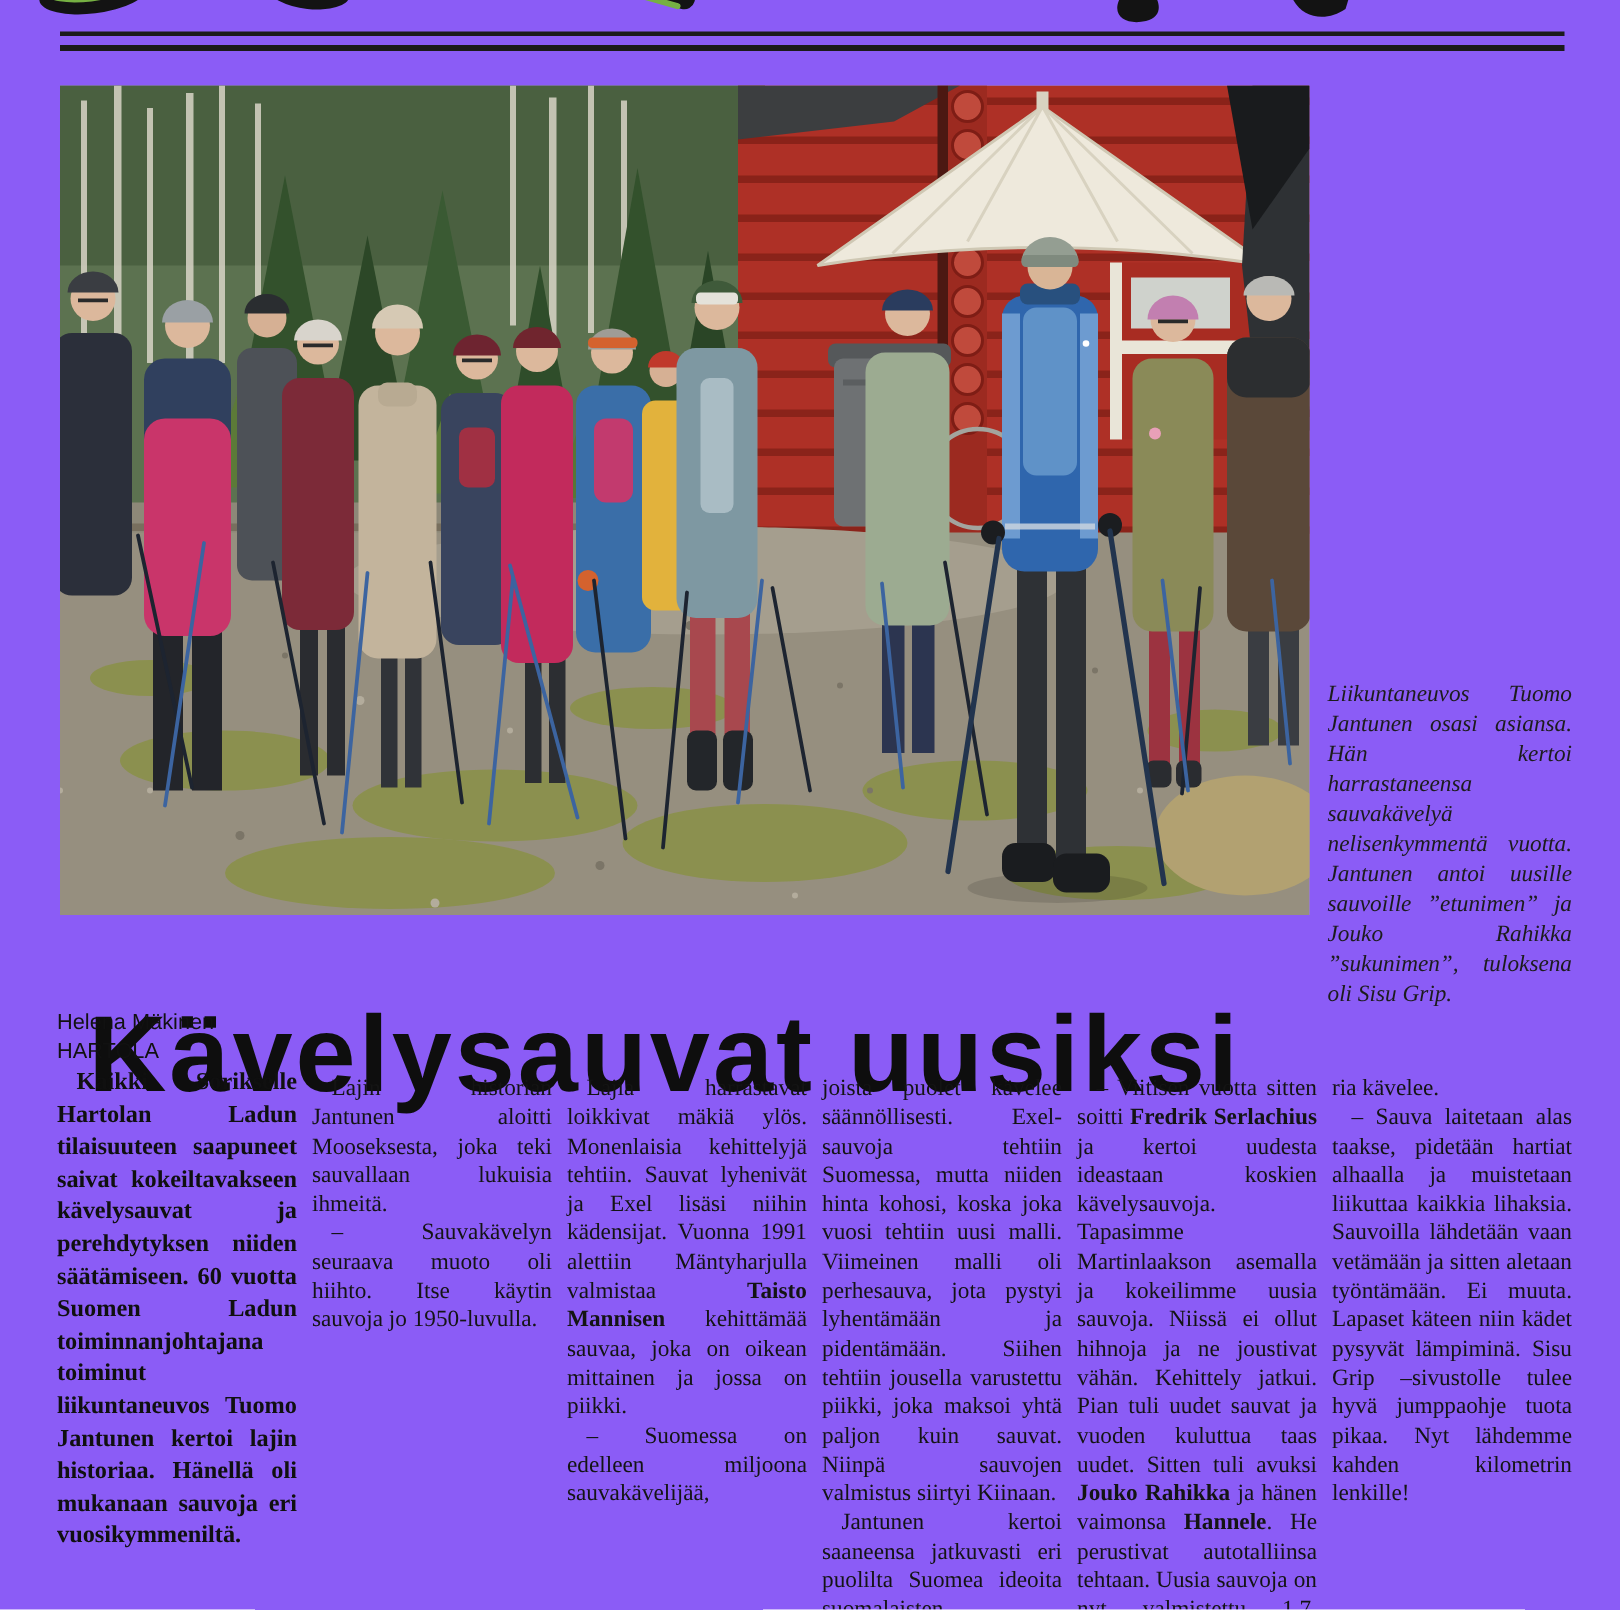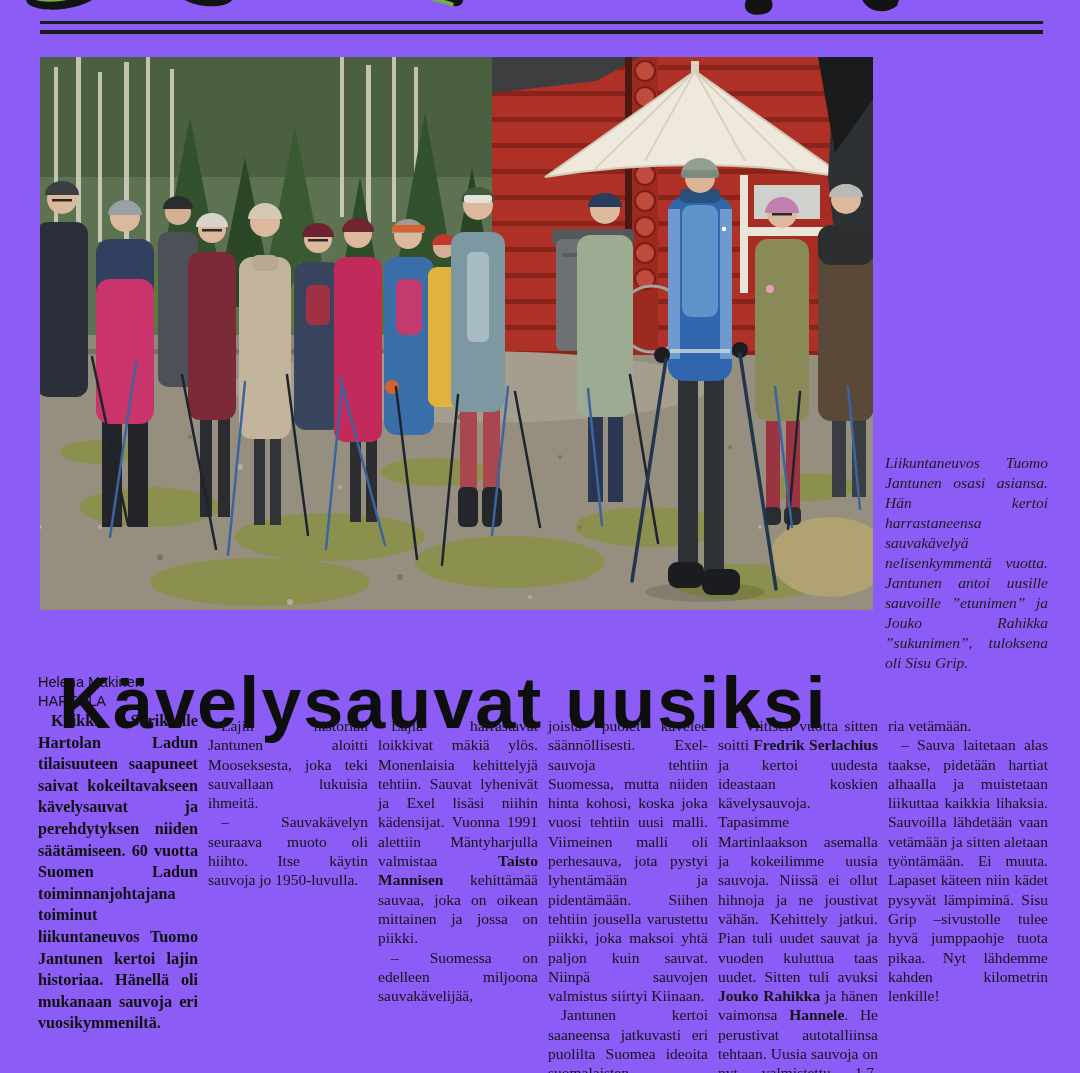--- a/index.html
+++ b/index.html
@@ -349,17 +349,17 @@
   <div class="col" style="left:548px">
     <p class="noindent">joista puolet kävelee säännöllisesti. Exel-sauvoja tehtiin Suomessa, mutta niiden hinta kohosi, koska joka vuosi tehtiin uusi malli. Viimeinen malli oli perhesauva, jota pystyi lyhentämään ja pidentämään. Siihen tehtiin jousella varustettu piikki, joka maksoi yhtä paljon kuin sauvat. Niinpä sauvojen valmistus siirtyi Kiinaan.</p>
     <p>Jantunen kertoi saaneensa jatkuvasti eri puolilta Suomea ideoita suomalaisten liikuttamiseen.</p>
   </div>
 
   <div class="col" style="left:718px">
     <p><span>– Viitisen vuotta sitten soitti </span><b>Fredrik Serlachius</b><span> ja kertoi uudesta ideastaan koskien kävelysauvoja. Tapasimme Martinlaakson asemalla ja kokeilimme uusia sauvoja. Niissä ei ollut hihnoja ja ne joustivat vähän. Kehittely jatkui. Pian tuli uudet sauvat ja vuoden kuluttua taas uudet. Sitten tuli avuksi </span><b>Jouko Rahikka</b><span> ja hänen vaimonsa </span><b>Hannele</b><span>. He perustivat autotalliinsa tehtaan. Uusia sauvoja on nyt valmistettu 1.7. alkaen ja niitä syntyy 50 pa-</span></p>
   </div>
 
   <div class="col" style="left:888px">
-    <p class="noindent">ria vetämään.</p>
+    <p class="noindent">ria kävelee.</p>
     <p>– Sauva laitetaan alas taakse, pidetään hartiat alhaalla ja muistetaan liikuttaa kaikkia lihaksia. Sauvoilla lähdetään vaan vetämään ja sitten aletaan työntämään. Ei muuta. Lapaset käteen niin kädet pysyvät lämpiminä. Sisu Grip –sivustolle tulee hyvä jumppaohje tuota pikaa. Nyt lähdemme kahden kilometrin lenkille!</p>
   </div>
 
 </div>
 
 </body></html>

